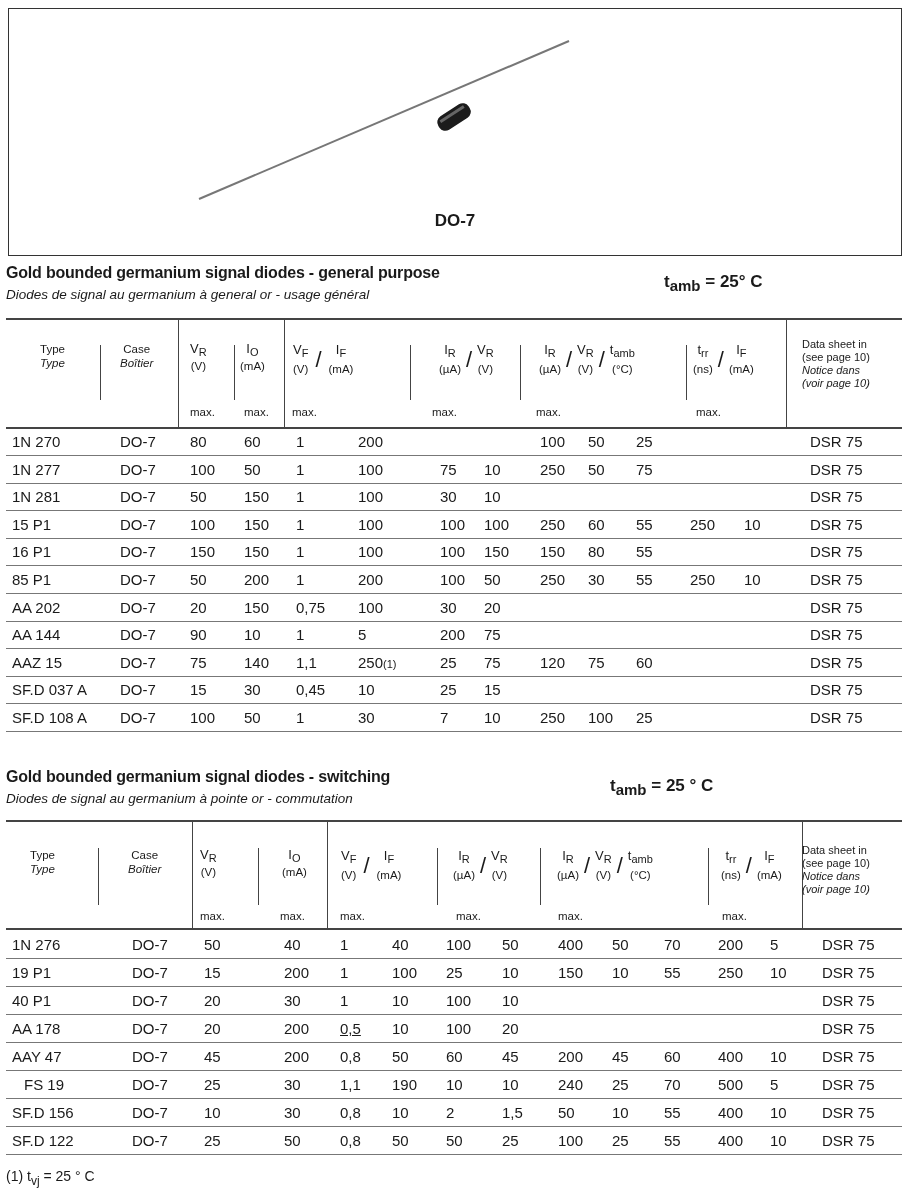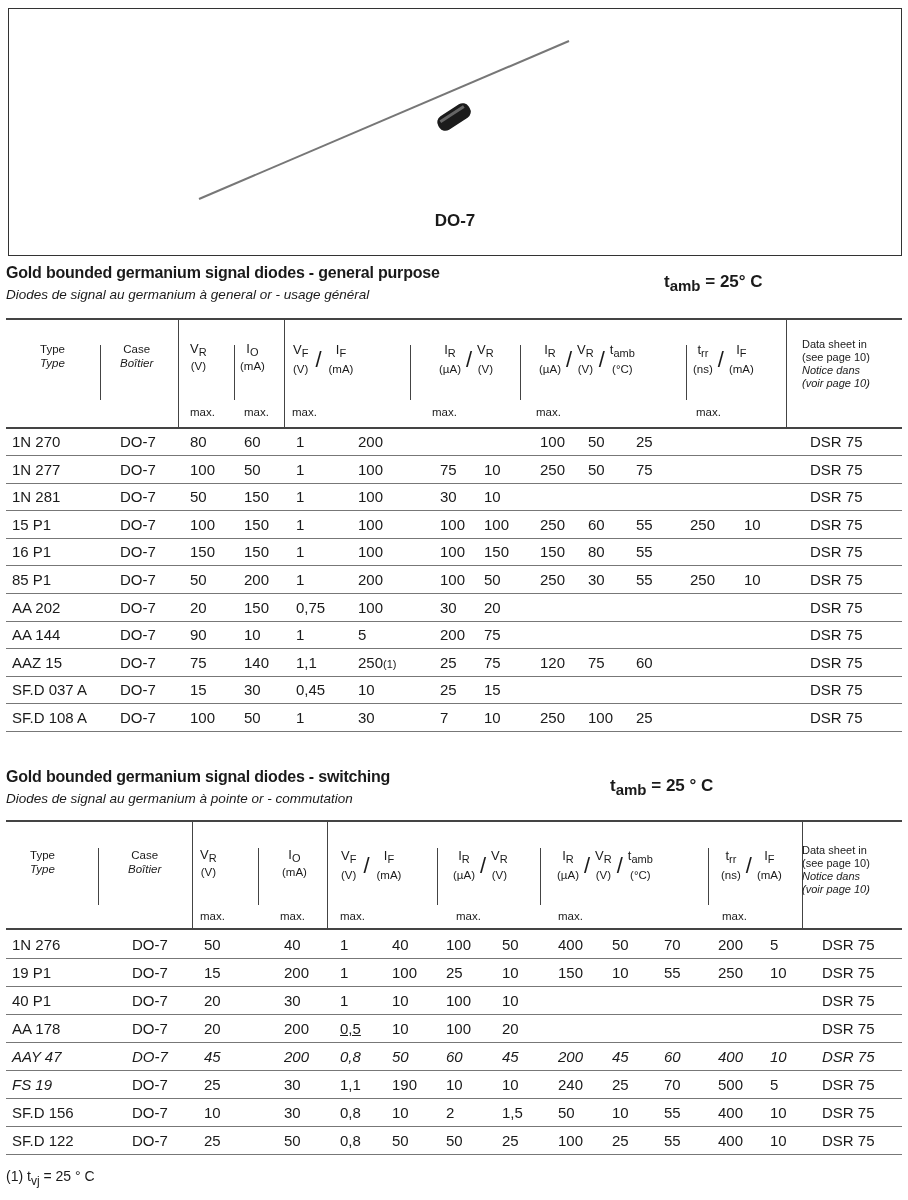--- a/index.html
+++ b/index.html
@@ -489,38 +489,38 @@
       <div class="cell" style="left: 386px;">10</div>
       <div class="cell" style="left: 440px;">100</div>
       <div class="cell" style="left: 496px;">20</div>
       <div class="cell" style="left: 552px;"></div>
       <div class="cell" style="left: 606px;"></div>
       <div class="cell" style="left: 658px;"></div>
       <div class="cell" style="left: 712px;"></div>
       <div class="cell" style="left: 764px;"></div>
       <div class="cell" style="left: 816px;">DSR 75</div>
     </div>
-    <div class="row" style="top: 1043px; font-style: italic;">
+    <div class="row" style="top: 1043px;">
       <div class="cell" style="left: 6px;">AAY 47</div>
       <div class="cell" style="left: 126px;">DO-7</div>
       <div class="cell" style="left: 198px;">45</div>
       <div class="cell" style="left: 278px;">200</div>
       <div class="cell" style="left: 334px;">0,8</div>
       <div class="cell" style="left: 386px;">50</div>
       <div class="cell" style="left: 440px;">60</div>
       <div class="cell" style="left: 496px;">45</div>
       <div class="cell" style="left: 552px;">200</div>
       <div class="cell" style="left: 606px;">45</div>
       <div class="cell" style="left: 658px;">60</div>
       <div class="cell" style="left: 712px;">400</div>
       <div class="cell" style="left: 764px;">10</div>
       <div class="cell" style="left: 816px;">DSR 75</div>
     </div>
     <div class="row" style="top: 1071px;">
-      <div class="cell" style="left: 6px; font-style: italic;">FS 19</div>
+      <div class="cell" style="left: 18px;">FS 19</div>
       <div class="cell" style="left: 126px;">DO-7</div>
       <div class="cell" style="left: 198px;">25</div>
       <div class="cell" style="left: 278px;">30</div>
       <div class="cell" style="left: 334px;">1,1</div>
       <div class="cell" style="left: 386px;">190</div>
       <div class="cell" style="left: 440px;">10</div>
       <div class="cell" style="left: 496px;">10</div>
       <div class="cell" style="left: 552px;">240</div>
       <div class="cell" style="left: 606px;">25</div>
       <div class="cell" style="left: 658px;">70</div>

